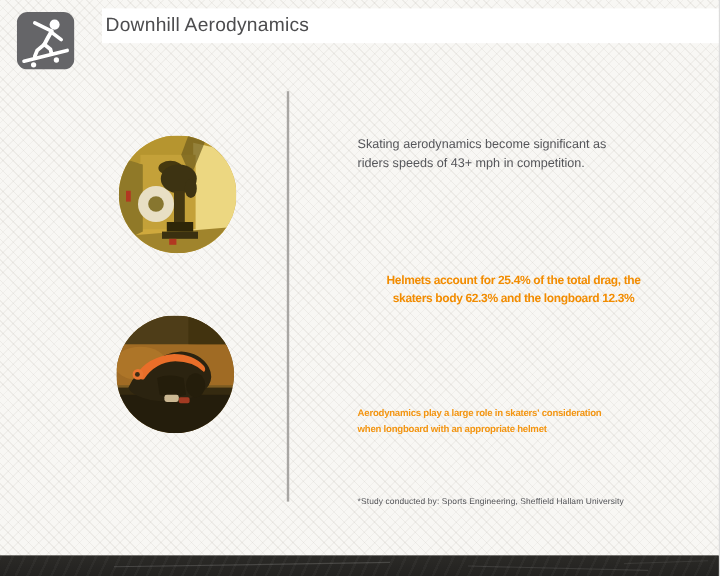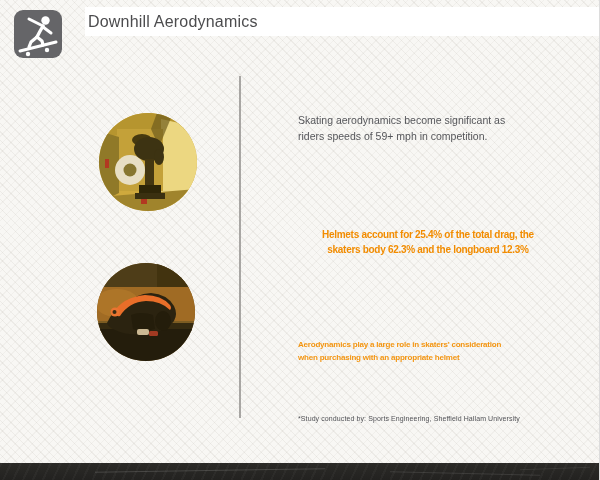--- a/index.html
+++ b/index.html
@@ -140,27 +140,27 @@
       <circle cx="18" cy="49" r="4.5" fill="#ea7430"></circle>
       <circle cx="17.5" cy="49" r="2" fill="#3a2c14"></circle>
       <path d="M34 52 Q44 48 56 52 L58 66 Q44 70 36 66 Z" fill="#241d0b"></path>
       <ellipse cx="66" cy="58" rx="8" ry="10" fill="#241d0b"></ellipse>
       <rect x="40" y="66" width="12" height="6" rx="2" fill="#cbb893"></rect>
       <rect x="52" y="68" width="9" height="5" rx="1.5" fill="#a23a22"></rect>
     </svg>
   </div>
 
   <p class="txt intro">Skating aerodynamics become significant as
-riders speeds of 59+ mph in competition.</p>
+riders speeds of 43+ mph in competition.</p>
 
   <p class="txt drag-stats">Helmets account for 25.4% of the total drag, the
 skaters body 62.3% and the longboard 12.3%</p>
 
   <p class="txt consideration">Aerodynamics play a large role in skaters' consideration
-when purchasing with an appropriate helmet</p>
+when longboard with an appropriate helmet</p>
 
   <p class="txt footnote">*Study conducted by: Sports Engineering, Sheffield Hallam University</p>
 
   <div class="footer">
     <div class="scratch scratch-1"></div>
     <div class="scratch scratch-2"></div>
     <div class="scratch scratch-3"></div>
   </div>
 
 </div>

